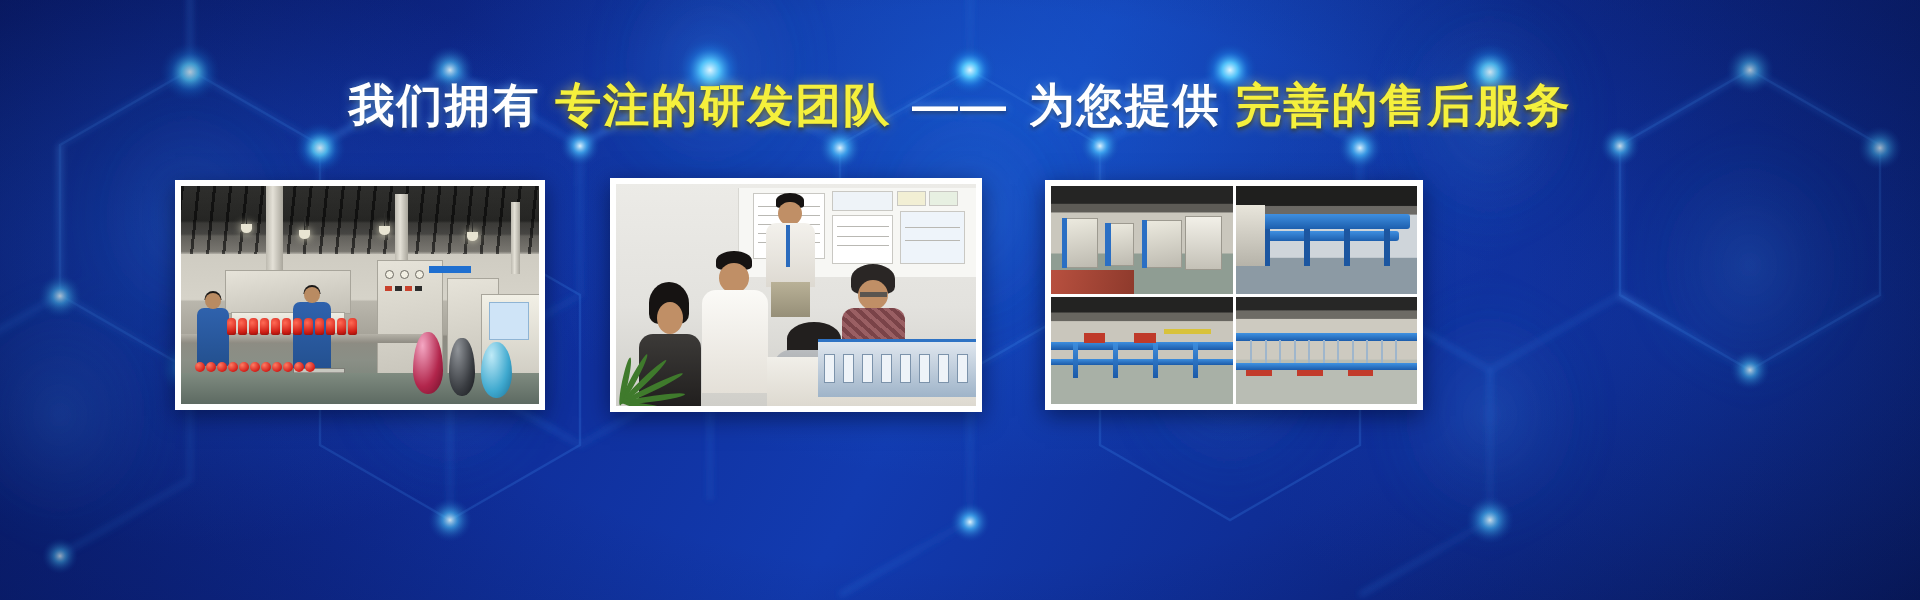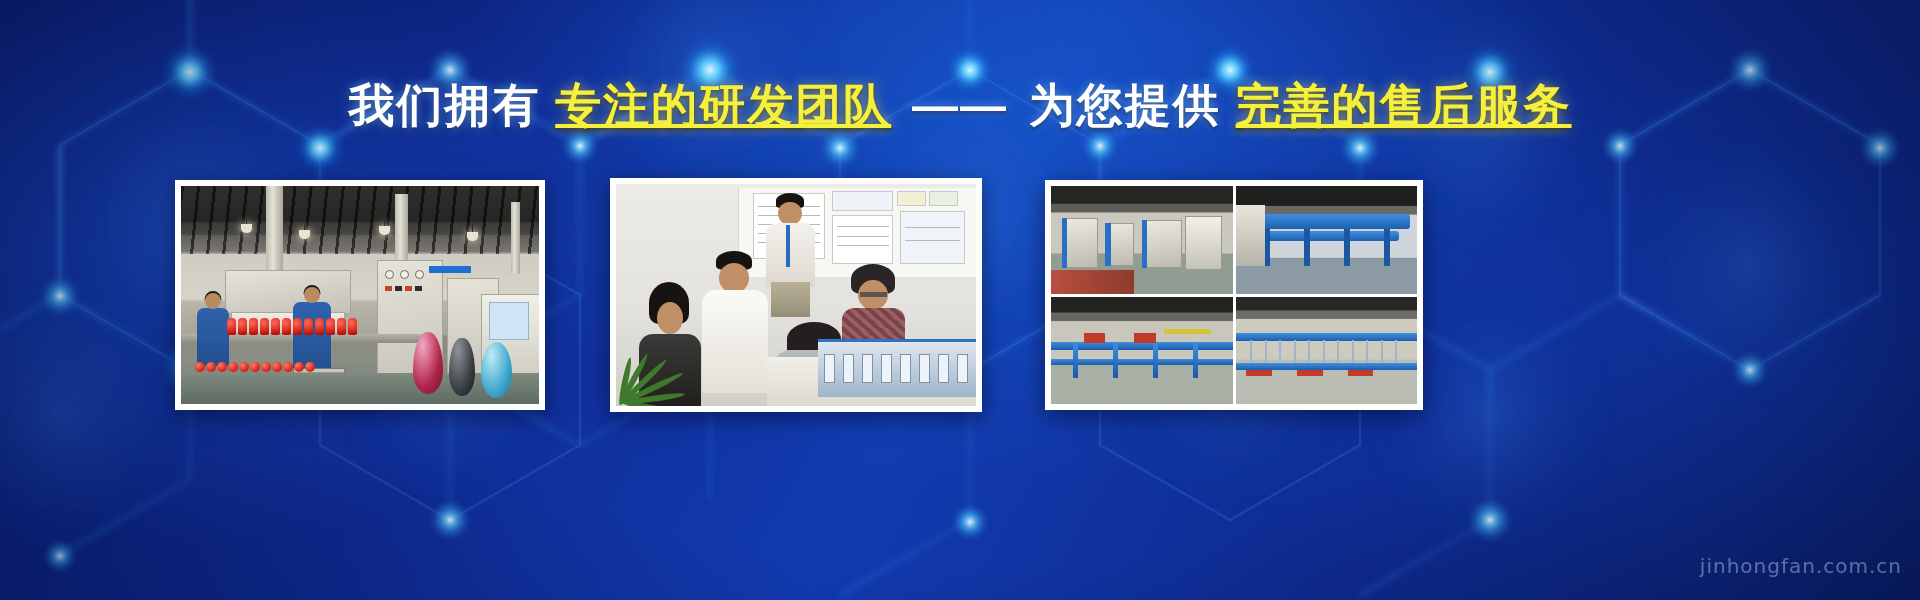--- a/index.html
+++ b/index.html
@@ -42,21 +42,20 @@
     z-index:6;
   }
   #headline span { display:inline; }
   .t-white {
     color:#ffffff;
     text-shadow:0 0 10px rgba(120,190,255,.75),0 2px 4px rgba(0,10,50,.85);
   }
   .t-yellow {
     color:#f5f03c;
     text-shadow:0 0 12px rgba(255,240,100,.55),0 2px 4px rgba(20,20,0,.8);
-    text-decoration:underline;
   }
   .t-dash {
     color:#ffffff;
     padding:0 6px;
     text-shadow:0 0 10px rgba(120,190,255,.7),0 2px 4px rgba(0,10,50,.8);
   }
 
   
   .frame {
     position:absolute;
@@ -525,15 +524,14 @@
         <div class="hook" style="left:72%;top:40%;height:22%;"></div>
         <div class="hook" style="left:80%;top:40%;height:22%;"></div>
         <div class="hook" style="left:88%;top:40%;height:22%;"></div>
         <div class="red" style="left:6%;top:68%;width:14%;height:6%;"></div>
         <div class="red" style="left:34%;top:68%;width:14%;height:6%;"></div>
         <div class="red" style="left:62%;top:68%;width:14%;height:6%;"></div>
       </div>
     </div>
   </div>
 
-  <div id="watermark">jinhongfan.com.cn</div>
 
 </div>
 
 </body></html>

